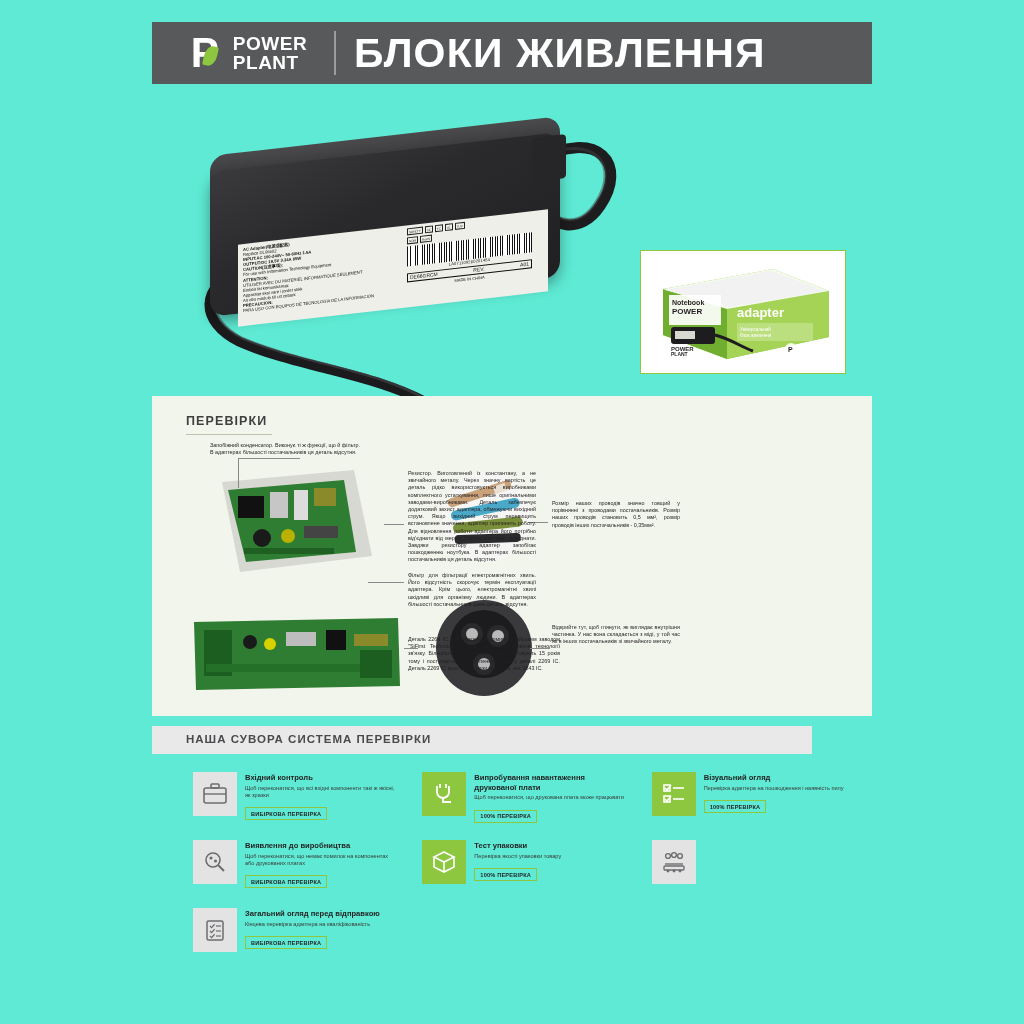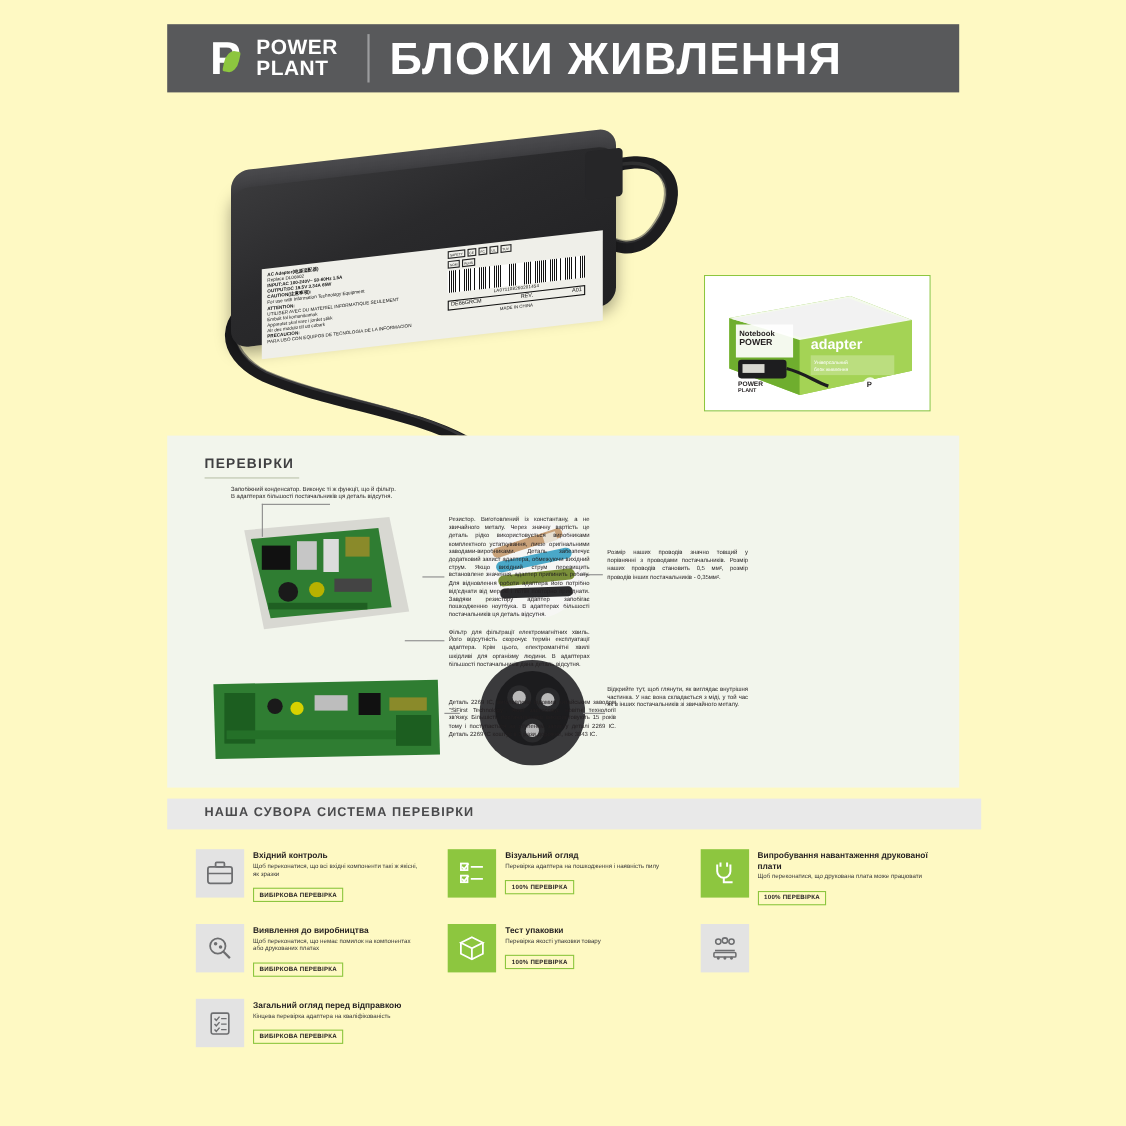--- a/index.html
+++ b/index.html
@@ -13,21 +13,21 @@
     font-family: "Liberation Sans", sans-serif;
     color: #231f20;
     position: relative;
     overflow: hidden;
   }
   .page {
     position: absolute;
     left: 0; top: 0;
     width: 1024px;
     height: 1024px;
-    background: #fef9c3;
+    background: #5eead4;
   }
 
   
   .header {
     position: absolute;
     left: 152px;
     top: 22px;
     width: 720px;
     height: 62px;
     background: #58595b;
@@ -237,21 +237,21 @@
   .leader {
     position: absolute;
     background: #8a8a8a;
   }
 
   
   .checks-header {
     position: absolute;
     left: 152px;
     top: 726px;
-    width: 740px;
+    width: 660px;
     height: 28px;
     background: #e9e9e9;
   }
   .checks-header span {
     position: absolute;
     left: 34px;
     top: 7px;
     font-size: 11.5px;
     font-weight: bold;
     letter-spacing: 1px;
@@ -264,20 +264,21 @@
     width: 680px;
     display: grid;
     grid-template-columns: repeat(3, 1fr);
     grid-auto-rows: 54px;
     row-gap: 14px;
     column-gap: 8px;
   }
   .check-item {
     display: flex;
     align-items: flex-start;
+    margin-left: 15px;
   }
   .check-icon {
     width: 44px;
     height: 44px;
     flex: 0 0 44px;
     background: #e3e3e3;
     display: flex;
     align-items: center;
     justify-content: center;
     margin-right: 8px;
@@ -549,47 +550,47 @@
       <div class="check-body">
         <div class="check-title">Вхідний контроль</div>
         <div class="check-desc">Щоб переконатися, що всі вхідні компоненти такі ж якісні, як зразки</div>
         <span class="check-tag">ВИБІРКОВА ПЕРЕВІРКА</span>
       </div>
     </div>
 
     <div class="check-item">
       <div class="check-icon green">
         <svg width="26" height="24" viewBox="0 0 26 24">
+          <path d="M6 4 v6 a6 6 0 0 0 12 0 V4" fill="none" stroke="#ffffff" stroke-width="1.8"></path>
+          <line x1="9" y1="2" x2="9" y2="6" stroke="#ffffff" stroke-width="1.8"></line>
+          <line x1="15" y1="2" x2="15" y2="6" stroke="#ffffff" stroke-width="1.8"></line>
+          <path d="M12 16 v4 h8" fill="none" stroke="#ffffff" stroke-width="1.8"></path>
+        </svg>
+      </div>
+      <div class="check-body">
+        <div class="check-title">Випробування навантаження друкованої плати</div>
+        <div class="check-desc">Щоб переконатися, що друкована плата може працювати</div>
+        <span class="check-tag">100% ПЕРЕВІРКА</span>
+      </div>
+    </div>
+
+    <div class="check-item">
+      <div class="check-icon green">
+        <svg width="26" height="24" viewBox="0 0 26 24">
           <rect x="3" y="3" width="6" height="6" fill="none" stroke="#ffffff" stroke-width="1.6"></rect>
           <path d="M4 6 l2 2 l4 -5" fill="none" stroke="#ffffff" stroke-width="1.6"></path>
           <line x1="12" y1="6" x2="23" y2="6" stroke="#ffffff" stroke-width="1.6"></line>
           <rect x="3" y="14" width="6" height="6" fill="none" stroke="#ffffff" stroke-width="1.6"></rect>
           <path d="M4 17 l2 2 l4 -5" fill="none" stroke="#ffffff" stroke-width="1.6"></path>
           <line x1="12" y1="17" x2="23" y2="17" stroke="#ffffff" stroke-width="1.6"></line>
         </svg>
       </div>
       <div class="check-body">
         <div class="check-title">Візуальний огляд</div>
         <div class="check-desc">Перевірка адаптера на пошкодження і наявність пилу</div>
-        <span class="check-tag">100% ПЕРЕВІРКА</span>
-      </div>
-    </div>
-
-    <div class="check-item">
-      <div class="check-icon green">
-        <svg width="26" height="24" viewBox="0 0 26 24">
-          <path d="M6 4 v6 a6 6 0 0 0 12 0 V4" fill="none" stroke="#ffffff" stroke-width="1.8"></path>
-          <line x1="9" y1="2" x2="9" y2="6" stroke="#ffffff" stroke-width="1.8"></line>
-          <line x1="15" y1="2" x2="15" y2="6" stroke="#ffffff" stroke-width="1.8"></line>
-          <path d="M12 16 v4 h8" fill="none" stroke="#ffffff" stroke-width="1.8"></path>
-        </svg>
-      </div>
-      <div class="check-body">
-        <div class="check-title">Випробування навантаження друкованої плати</div>
-        <div class="check-desc">Щоб переконатися, що друкована плата може працювати</div>
         <span class="check-tag">100% ПЕРЕВІРКА</span>
       </div>
     </div>
 
     <div class="check-item">
       <div class="check-icon">
         <svg width="26" height="24" viewBox="0 0 26 24">
           <circle cx="11" cy="10" r="7" fill="none" stroke="#6d6e70" stroke-width="1.6"></circle>
           <line x1="16" y1="15" x2="22" y2="21" stroke="#6d6e70" stroke-width="2"></line>
           <circle cx="9" cy="8" r="1.6" fill="#6d6e70"></circle>

